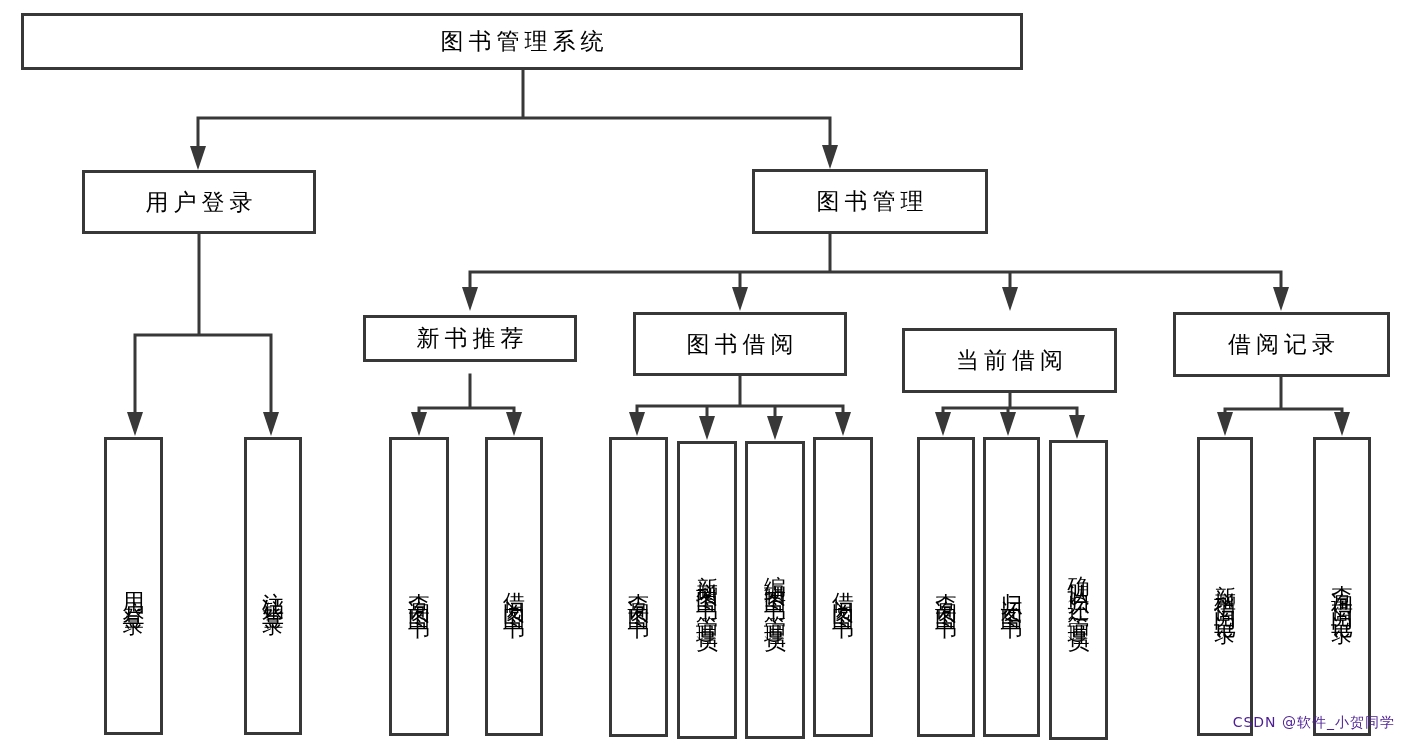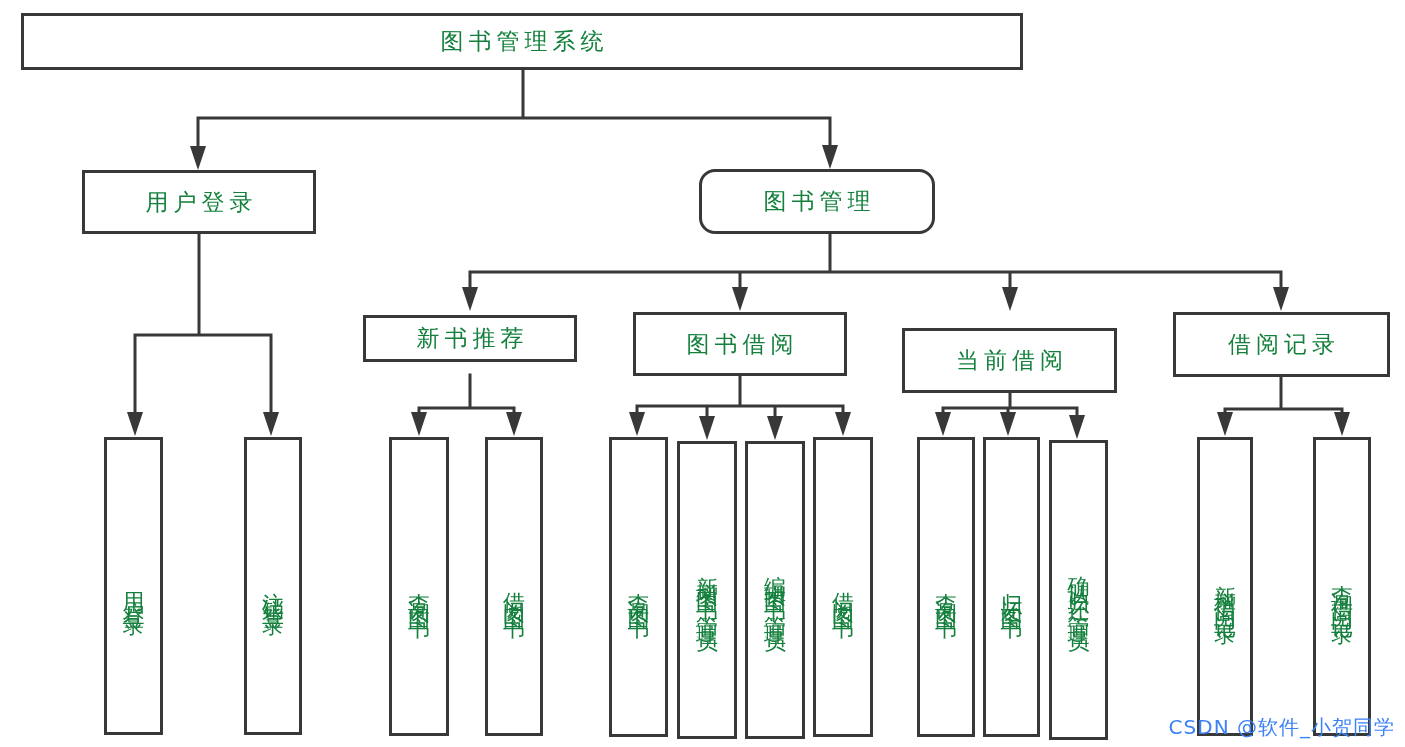--- a/index.html
+++ b/index.html
@@ -25,21 +25,21 @@
   }
   .wires .arrow {
     fill: #383838;
     stroke: none;
   }
   .node {
     position: absolute;
     box-sizing: border-box;
     background: #ffffff;
     border: 3px solid #383838;
-    color: #15803d;
+    color: #000000;
     display: flex;
     align-items: center;
     justify-content: center;
     text-align: center;
     line-height: 1;
   }
   .node.h {
     font-size: 23px;
     letter-spacing: 5px;
     padding-left: 5px; 
@@ -48,23 +48,23 @@
     writing-mode: vertical-rl;
     text-orientation: mixed;
     font-size: 22px;
     letter-spacing: 8px;
     padding-top: 8px; 
   }
   .watermark {
     position: absolute;
     right: 10px;
     top: 714px;
-    font-size: 20px;
+    font-size: 14px;
     letter-spacing: 1px;
-    color: #3b82f6;
+    color: #4c1d95;
     white-space: nowrap;
     z-index: 5;
   }
 </style>
 </head>
 <body>
 
 <div class="stage">
 
   <svg class="wires" viewBox="0 0 1405 747" aria-hidden="true">
@@ -120,21 +120,21 @@
       M935 412 L951 412 L943 436 Z
       M1000 412 L1016 412 L1008 436 Z
       M1069 415 L1085 415 L1077 439 Z
       M1217 412 L1233 412 L1225 436 Z
       M1334 412 L1350 412 L1342 436 Z"></path>
   </svg>
 
   <div class="node h" style="left:21px; top:13px; width:1002px; height:57px;">图书管理系统</div>
 
   <div class="node h" style="left:82px; top:170px; width:234px; height:64px;">用户登录</div>
-  <div class="node h" style="left:699px; top:169px; width:236px; height:65px;border-radius:16px;">图书管理</div>
+  <div class="node h" style="left:752px; top:169px; width:236px; height:65px;">图书管理</div>
 
   <div class="node h" style="left:363px; top:315px; width:214px; height:47px;">新书推荐</div>
   <div class="node h" style="left:633px; top:312px; width:214px; height:64px;text-align:center;">图书借阅</div>
   <div class="node h" style="left:902px; top:328px; width:215px; height:65px;">当前借阅</div>
   <div class="node h" style="left:1173px; top:312px; width:217px; height:65px;">借阅记录</div>
 
   <div class="node v" style="left:104px; top:437px; width:59px; height:298px;">用户登录</div>
   <div class="node v" style="left:244px; top:437px; width:58px; height:298px;">注销登录</div>
 
   <div class="node v" style="left:389px; top:437px; width:60px; height:299px;">查询图书</div>

